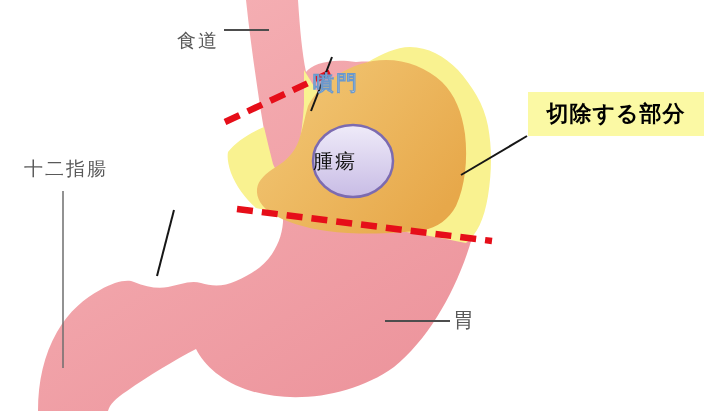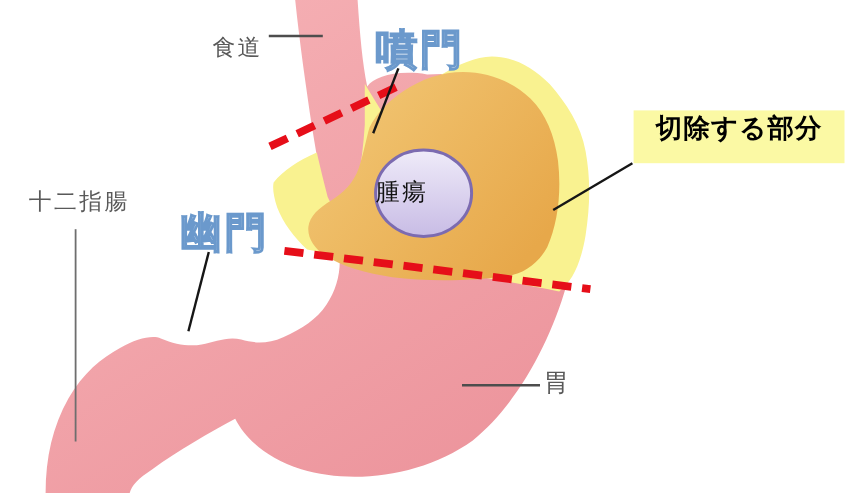--- a/index.html
+++ b/index.html
@@ -16,27 +16,27 @@
     position:relative; width:704px; height:411px; overflow:hidden;
     background:#fff;
     font-family:"Liberation Sans","DejaVu Sans",sans-serif;
   }
   .stage svg{position:absolute; left:0; top:0;}
   .lbl{position:absolute; white-space:nowrap; line-height:1;}
   .lbl.gray{color:var(--label-gray,#595959); font-size:19px; letter-spacing:2px;}
   .lbl.blue{
     color:var(--label-blue-fill,#C9DAEC);
     -webkit-text-stroke:1.2px var(--label-blue-stroke,#6B99CC);
-    font-size:35px; letter-spacing:2px; font-weight:700;
+    font-size:21px; letter-spacing:2px; font-weight:400;margin-top:48px;
   }
   .lbl.tumor-text{color:#111; font-size:20px; letter-spacing:2px; width:80px; text-align:left;}
   .resect-box{
     position:absolute; left:528px; top:92px; width:176px; height:44px;
     background:var(--label-box-yellow,#FBF9A4);
-    display:flex; justify-content:center;
+    display:flex; align-items:center; justify-content:center;
     color:#000; font-size:22px; font-weight:bold; letter-spacing:1px;
   }
   .dash{stroke:var(--cut-line-red,#E60E19); stroke-width:6.5; stroke-dasharray:16 9; stroke-linecap:butt; fill:none;}
   .ptr-black{stroke:var(--pointer-black,#161616); stroke-width:2; fill:none;}
   .ptr-gray{stroke:var(--pointer-gray,#6E6E6E); stroke-width:1.5; fill:none;}
   .ptr-gray2{stroke:#4D4D4D; stroke-width:2; fill:none;}
   .body-fill{fill:url(#pinkGrad);}
   .halo-fill{fill:var(--resect-halo-yellow,#F9F290);}
   .orange-fill{fill:url(#orangeGrad);}
   .tumor-fill{fill:url(#tumorGrad); stroke:var(--tumor-border,#7C6BB0); stroke-width:2.5;}
@@ -134,21 +134,20 @@
     <line class="ptr-black" x1="174" y1="210" x2="157" y2="276"></line>
     <line class="ptr-black" x1="527" y1="136" x2="461" y2="175"></line>
   </svg>
 
   <div class="lbl gray" style="left:177px; top:19px;margin-top:12px;">食道</div>
 
   <div class="lbl blue" style="left:313px; top:24px;">噴門</div>
 
   <div class="lbl gray" style="left:24px; top:159px;">十二指腸</div>
 
-  <div class="lbl blue" style="left:150px; top:177px;">幽門</div>
 
   <div class="lbl gray" style="left:453px; top:309px; font-size:21px;">胃</div>
 
   <div class="lbl tumor-text" style="left:313px; top:151px;">腫瘍</div>
 
   <div class="resect-box">
     <span>切除する部分</span>
   </div>
 
 </div>

